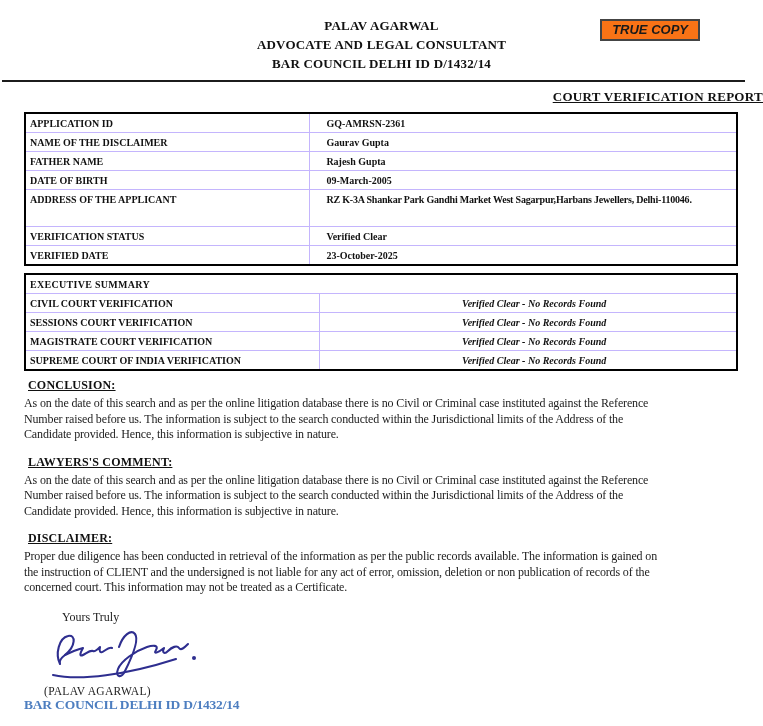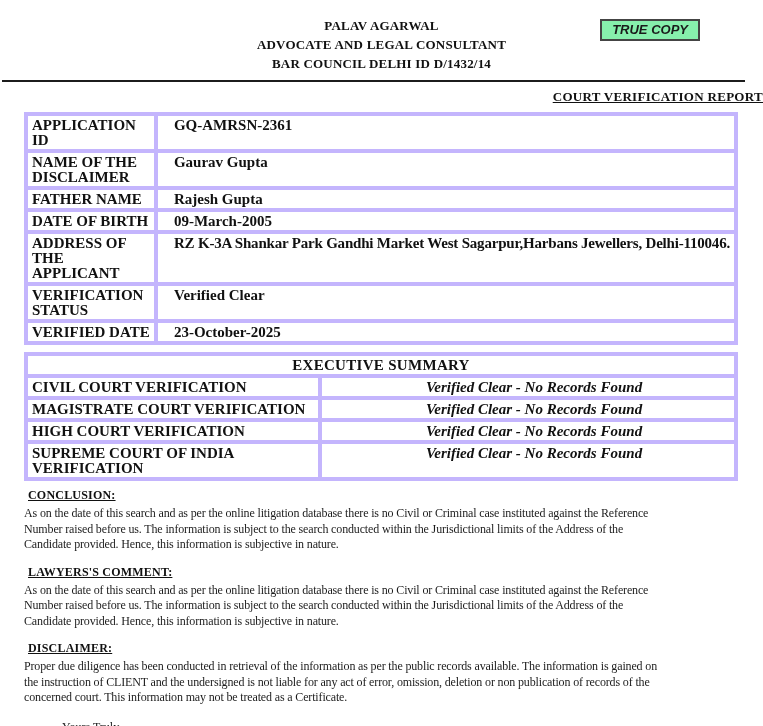--- a/index.html
+++ b/index.html
@@ -24,56 +24,56 @@
   .stamp {
     position: absolute;
     top: 19px; right: 63px;
     border: 2px solid #444444;
     padding: 1px 10px 2px 10px;
     font-family: "Liberation Sans", sans-serif;
     font-weight: bold;
     font-style: italic;
     font-size: 13px;
     color: #1a1a1a;
-    background: #86efac;
+    background: #f97316;
   }
   .rule {
     border-top: 2px solid #1c1c1c;
     margin: 7px 18px 0 2px;
   }
   .doc-title {
     text-align: right;
     margin-top: 7px;
     font-weight: bold;
     font-size: 13px;
     text-decoration: underline;
     letter-spacing: 0.3px;
   }
   table.grid {
     border-collapse: collapse;
     margin-left: 24px;
     width: 714px;
     border: 2px solid #000000;
   }
   table.grid td {
-    border: 4px solid #c4b5fd;
-    font-weight: bold;
-    font-size: 15px;
+    border: 1px solid #c4b5fd;
+    font-weight: bold;
+    font-size: 10px;
     line-height: 15px;
     vertical-align: top;
     padding: 2px 4px 1px 4px;
     height: 19px;
   }
   table.grid td.lbl { width: 258px; }
   table.grid td.val { width: 365px; padding-left: 16px; }
   tr.tall td { height: 37px; margin-top: 35px; }
   td.nowrap { white-space: nowrap; font-size: 11px; letter-spacing: -0.2px; overflow: hidden; }
   .t-gap { height: 7px; }
   table.grid td.summary-head {
-    text-align: center;
+    text-align: left;
     letter-spacing: 0.3px;
   }
   table.grid td.center { text-align: center; font-style: italic; }
   .sections { margin: 6px 4px 0 24px; width: 735px; }
   .section-heading {
     font-size: 12px;
     font-weight: bold;
     text-decoration: underline;
     letter-spacing: 0.2px;
     margin: 12px 0 3px 4px;
@@ -158,25 +158,25 @@
 <table class="grid">
   <tbody>
     <tr>
       <td class="summary-head" colspan="2">EXECUTIVE SUMMARY</td>
     </tr>
     <tr>
       <td class="lbl">CIVIL COURT VERIFICATION</td>
       <td class="val center">Verified Clear - No Records Found</td>
     </tr>
     <tr>
+      <td class="lbl">SESSIONS COURT VERIFICATION</td>
+      <td class="val center">Verified Clear - No Records Found</td>
+    </tr>
+    <tr>
       <td class="lbl">MAGISTRATE COURT VERIFICATION</td>
-      <td class="val center">Verified Clear - No Records Found</td>
-    </tr>
-    <tr>
-      <td class="lbl">HIGH COURT VERIFICATION</td>
       <td class="val center">Verified Clear - No Records Found</td>
     </tr>
     <tr>
       <td class="lbl">SUPREME COURT OF INDIA VERIFICATION</td>
       <td class="val center">Verified Clear - No Records Found</td>
     </tr>
   </tbody>
 </table>
 
 <div class="sections">

